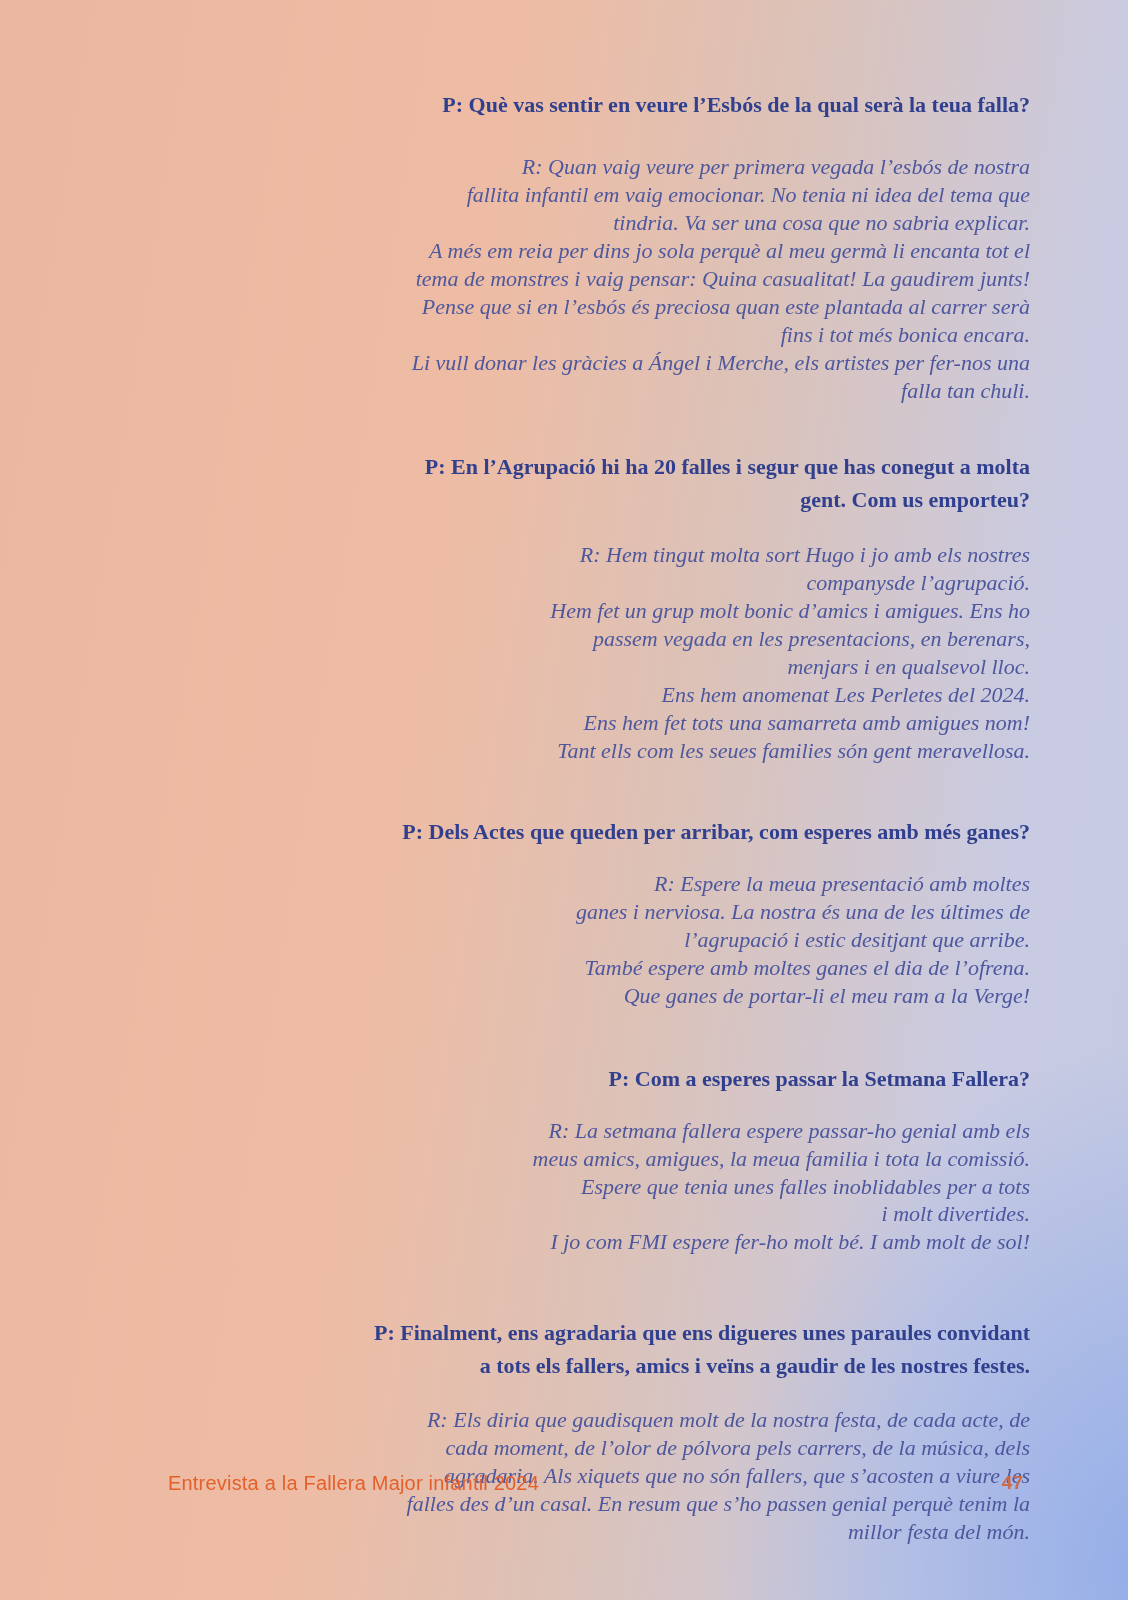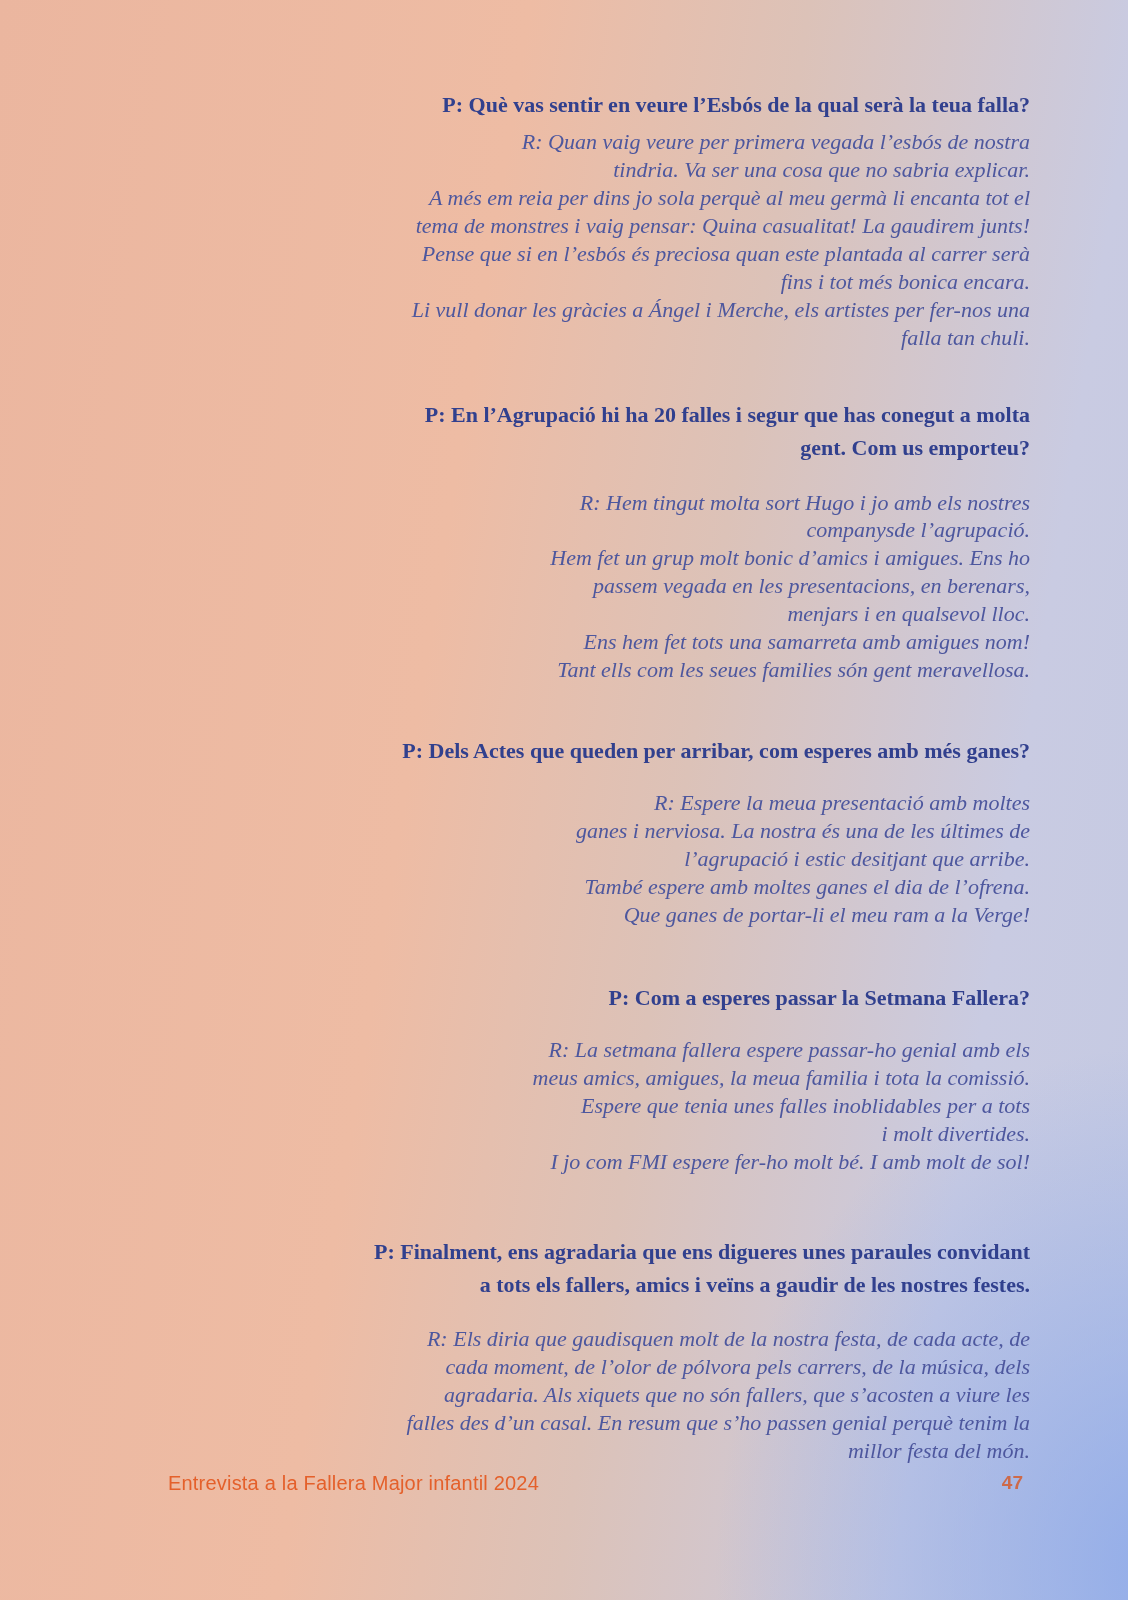--- a/index.html
+++ b/index.html
@@ -36,21 +36,21 @@
     font-style: italic;
     color: #4d579e;
     font-size: 22px;
     line-height: 1.27;
   }
   .align-right { text-align: right; }
   .align-left  { text-align: right; }
   .cont { padding-left: 32px; }
 
   .q1 { margin-top: 88px; }
-  .a1 { margin-top: 7px; }
+  .a1 { margin-top: 32px; }
   .q2 { margin-top: 46px; }
   .a2 { margin-top: 25px; }
   .q3 { margin-top: 50px; }
   .a3 { margin-top: 22px; }
   .q4 { margin-top: 52px; }
   .a4 { margin-top: 22px; }
   .q5 { margin-top: 60px; }
   .a5 { margin-top: 24px; }
 
   .footer {
@@ -78,39 +78,41 @@
 <body>
 
 <div class="page">
   <div class="content">
 
     <div class="q q1 align-right">
       <div>P: Què vas sentir en veure l’Esbós de la qual serà la teua falla?</div>
     </div>
     <div class="a a1 align-right">
       <div>R: Quan vaig veure per primera vegada l’esbós de nostra</div>
+      <div>fallita infantil em vaig emocionar. No tenia ni idea del tema que</div>
       <div>tindria. Va ser una cosa que no sabria explicar.</div>
       <div>A més em reia per dins jo sola perquè al meu germà li encanta tot el</div>
       <div>tema de monstres i vaig pensar: Quina casualitat! La gaudirem junts!</div>
       <div>Pense que si en l’esbós és preciosa quan este plantada al carrer serà</div>
       <div>fins i tot més bonica encara.</div>
       <div>Li vull donar les gràcies a Ángel i Merche, els artistes per fer-nos una</div>
       <div>falla tan chuli.</div>
     </div>
 
     <div class="q q2 align-left">
       <div>P: En l’Agrupació hi ha 20 falles i segur que has conegut a molta</div>
       <div class="cont">gent. Com us emporteu?</div>
     </div>
     <div class="a a2 align-left">
       <div>R: Hem tingut molta sort Hugo i jo amb els nostres</div>
       <div class="cont">companysde l’agrupació.</div>
       <div class="cont">Hem fet un grup molt bonic d’amics i amigues. Ens ho</div>
       <div class="cont">passem vegada en les presentacions, en berenars,</div>
       <div class="cont">menjars i en qualsevol lloc.</div>
+      <div class="cont">Ens hem anomenat Les Perletes del 2024.</div>
       <div class="cont">Ens hem fet tots una samarreta amb amigues nom!</div>
       <div class="cont">Tant ells com les seues families són gent meravellosa.</div>
     </div>
 
     <div class="q q3 align-right">
       <div>P: Dels Actes que queden per arribar, com esperes amb més ganes?</div>
     </div>
     <div class="a a3 align-right">
       <div>R: Espere la meua presentació amb moltes</div>
       <div>ganes i nerviosa. La nostra és una de les últimes de</div>

